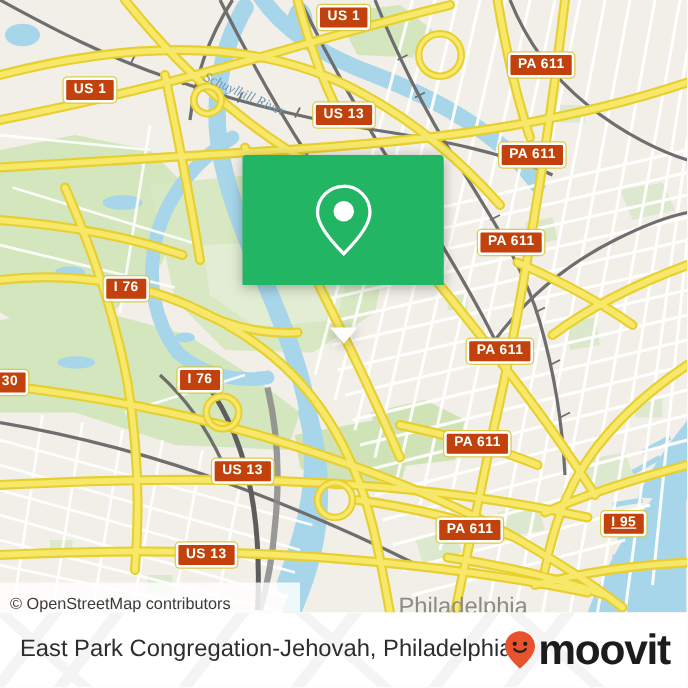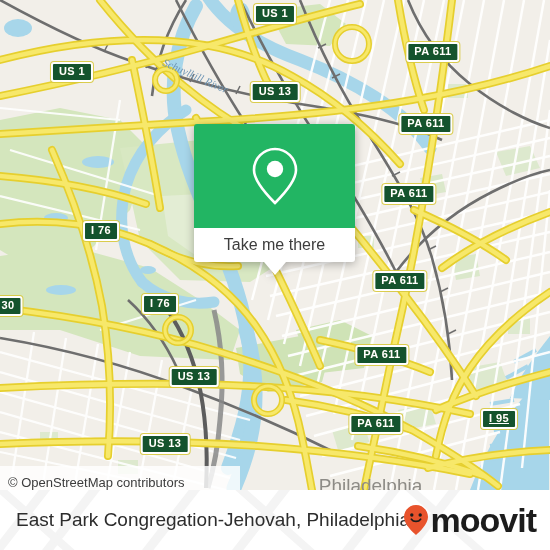--- a/index.html
+++ b/index.html
@@ -5,21 +5,21 @@
   html,body{margin:0;padding:0;background:#fff;}
   body{width:550px;height:550px;font-family:"Liberation Sans",sans-serif;overflow:hidden;}
   #app{position:relative;width:550px;height:550px;overflow:hidden;background:#fff;}
 
   
   #map{position:absolute;left:0;top:0;width:550px;height:490px;overflow:hidden;background:#f2efe9;}
   #map svg{display:block;}
 
   
   .shield{position:absolute;transform:translate(-50%,-50%);
-    background:#14532d;border:2px solid #ffffff;border-radius:3px;
+    background:#c2410c;border:2px solid #ffffff;border-radius:3px;
     color:#ffffff;font-weight:bold;font-size:11px;letter-spacing:.4px;
     padding:2px 6px 3px 6px;line-height:1;white-space:nowrap;
     box-shadow:0 0 0 1px rgba(215,200,60,.9);
     font-family:"Liberation Sans",sans-serif;
     text-shadow:0 0 1px rgba(150,140,40,.35);}
   .rivlabel{position:absolute;color:#6f96b5;font-size:11px;white-space:nowrap;
     font-style:italic;font-family:"Liberation Serif",serif;}
   .citylabel{position:absolute;transform:translate(-50%,-50%);
     color:#8d8b86;font-size:19px;white-space:nowrap;font-family:"Liberation Sans",sans-serif;padding-left:21px;}
 
@@ -323,23 +323,20 @@
     <div id="attrib">
       <span>© OpenStreetMap contributors</span>
     </div>
 
     <div id="popup">
       <div id="popup-head">
         <svg width="56" height="62" viewBox="0 0 56 62">
           <path d="M28 4 C16.4 4 7 13.4 7 25 C7 37 22 52 28 58 C34 52 49 37 49 25 C49 13.4 39.6 4 28 4 Z" fill="none" stroke="#ffffff" stroke-width="2.6"></path>
           <circle cx="28" cy="24" r="8.2" fill="#ffffff"></circle>
         </svg>
-      </div>
-      <div id="popup-foot">
-        <span>Take me there</span>
       </div>
       <div id="popup-tail"></div>
     </div>
   </div>
 
   <div id="footer">
     <svg id="footer-wm" viewBox="0 0 550 60">
       <g stroke="#f4f4f4" stroke-width="9" fill="none">
         <line x1="60" y1="-20" x2="-10" y2="70"></line>
         <line x1="110" y1="-20" x2="40" y2="70"></line>

